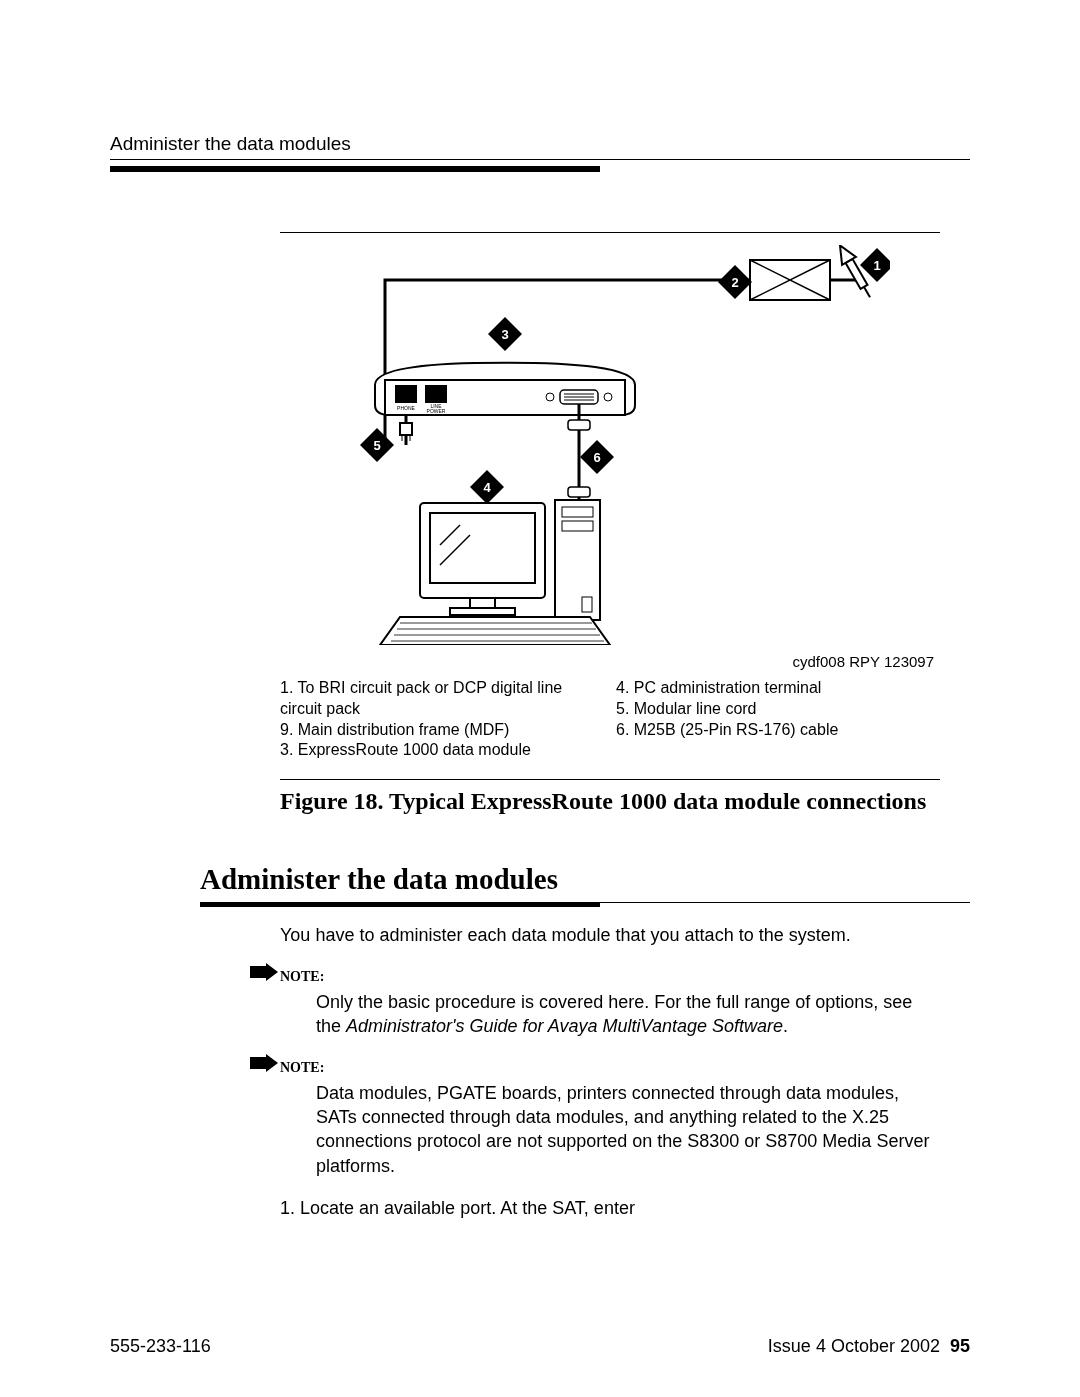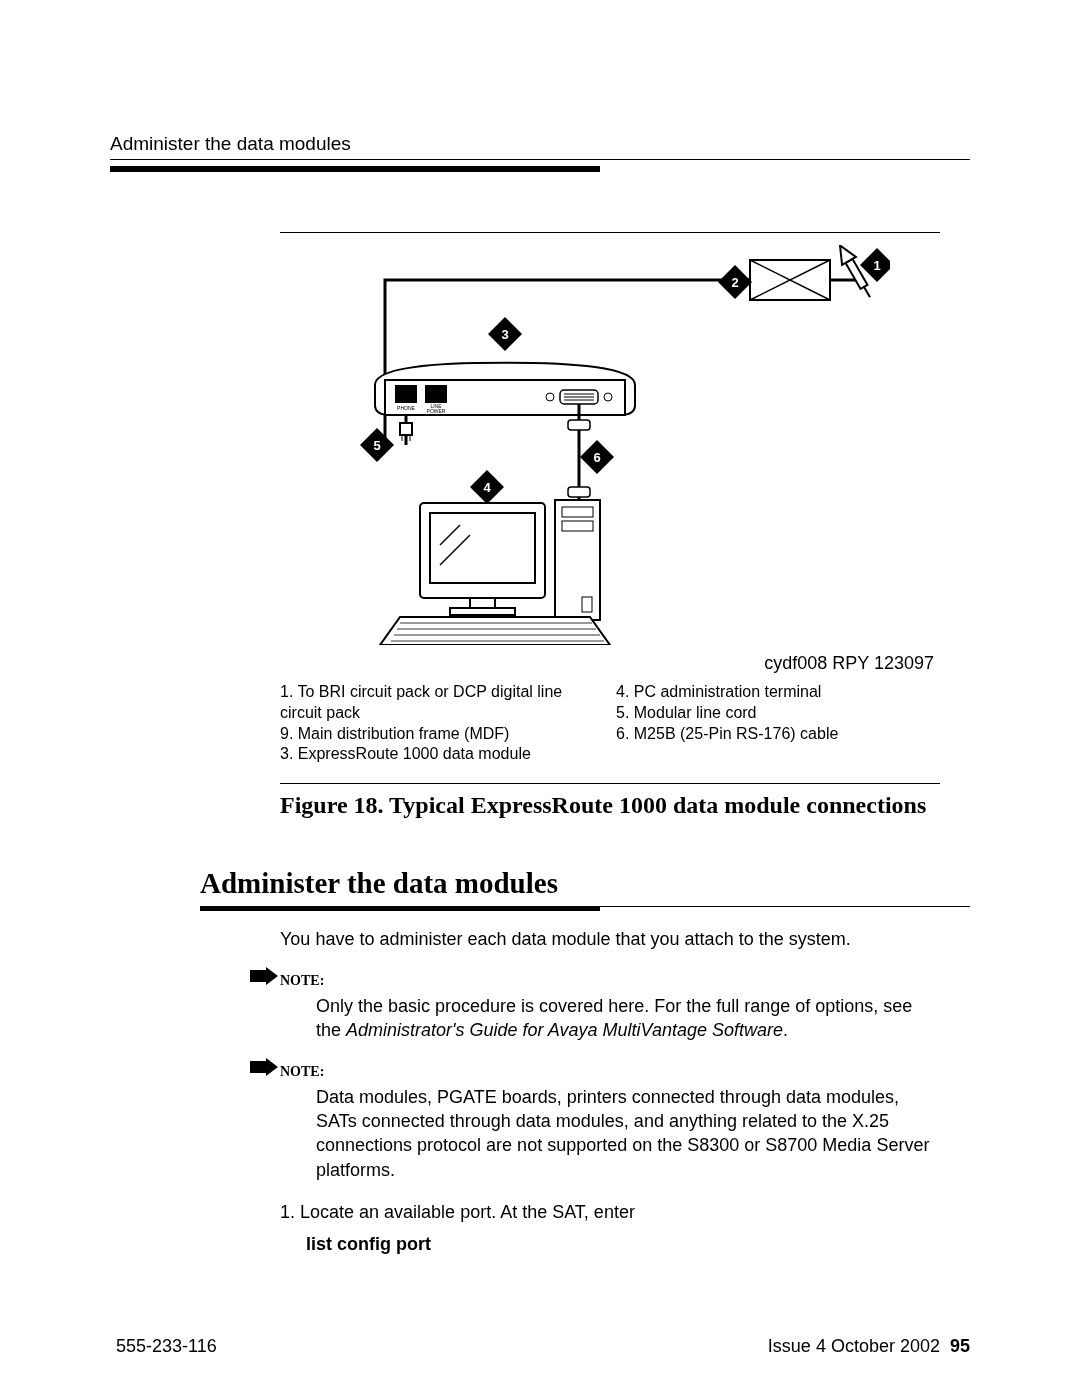--- a/index.html
+++ b/index.html
@@ -39,21 +39,21 @@
   }
   .figure-top-rule {
     height: 1px;
     background: #000;
     margin-bottom: 12px;
   }
   .svg-wrap {
     text-align: center;
   }
   .figure-id {
-    font-size: 18px;
+    font-size: 15px;
     text-align: right;
     margin-top: 4px;
     margin-right: 6px;
   }
   .legend {
     display: flex;
     font-size: 16px;
     line-height: 1.3;
     margin-top: 8px;
   }
@@ -124,21 +124,21 @@
     margin-top: 18px;
   }
   .step-command {
     font-weight: bold;
     margin-left: 26px;
     margin-top: 8px;
   }
   .footer {
     position: absolute;
     bottom: 56px;
-    left: 116px;
+    left: 110px;
     right: 110px;
     display: flex;
     justify-content: space-between;
     font-size: 18px;
   }
   .footer .pagenum { font-weight: bold; margin-left: 10px; }
 </style>
 </head>
 <body>
 
@@ -286,21 +286,20 @@
       <svg width="28" height="18" viewBox="0 0 28 18">
           <path d="M0 3 H16 L16 0 L28 9 L16 18 L16 15 H0 Z M0 7 H15 V11 H0 Z" fill="#000"></path>
         </svg>
     </span>
     <span class="note-label">NOTE:</span>
     <div class="note-body">Data modules, PGATE boards, printers connected through data modules, SATs connected through data modules, and anything related to the X.25 connections protocol are not supported on the S8300 or S8700 Media Server platforms.</div>
   </div>
 
   <div class="body-text step-list">
     <div>1.  Locate an available port. At the SAT, enter</div>
-    <div class="step-command">list config port</div>
   </div>
 
   <div class="footer">
     <div>555-233-116</div>
     <div>
       <span>Issue 4   October 2002</span><span class="pagenum">95</span>
     </div>
   </div>
 
 </div>

